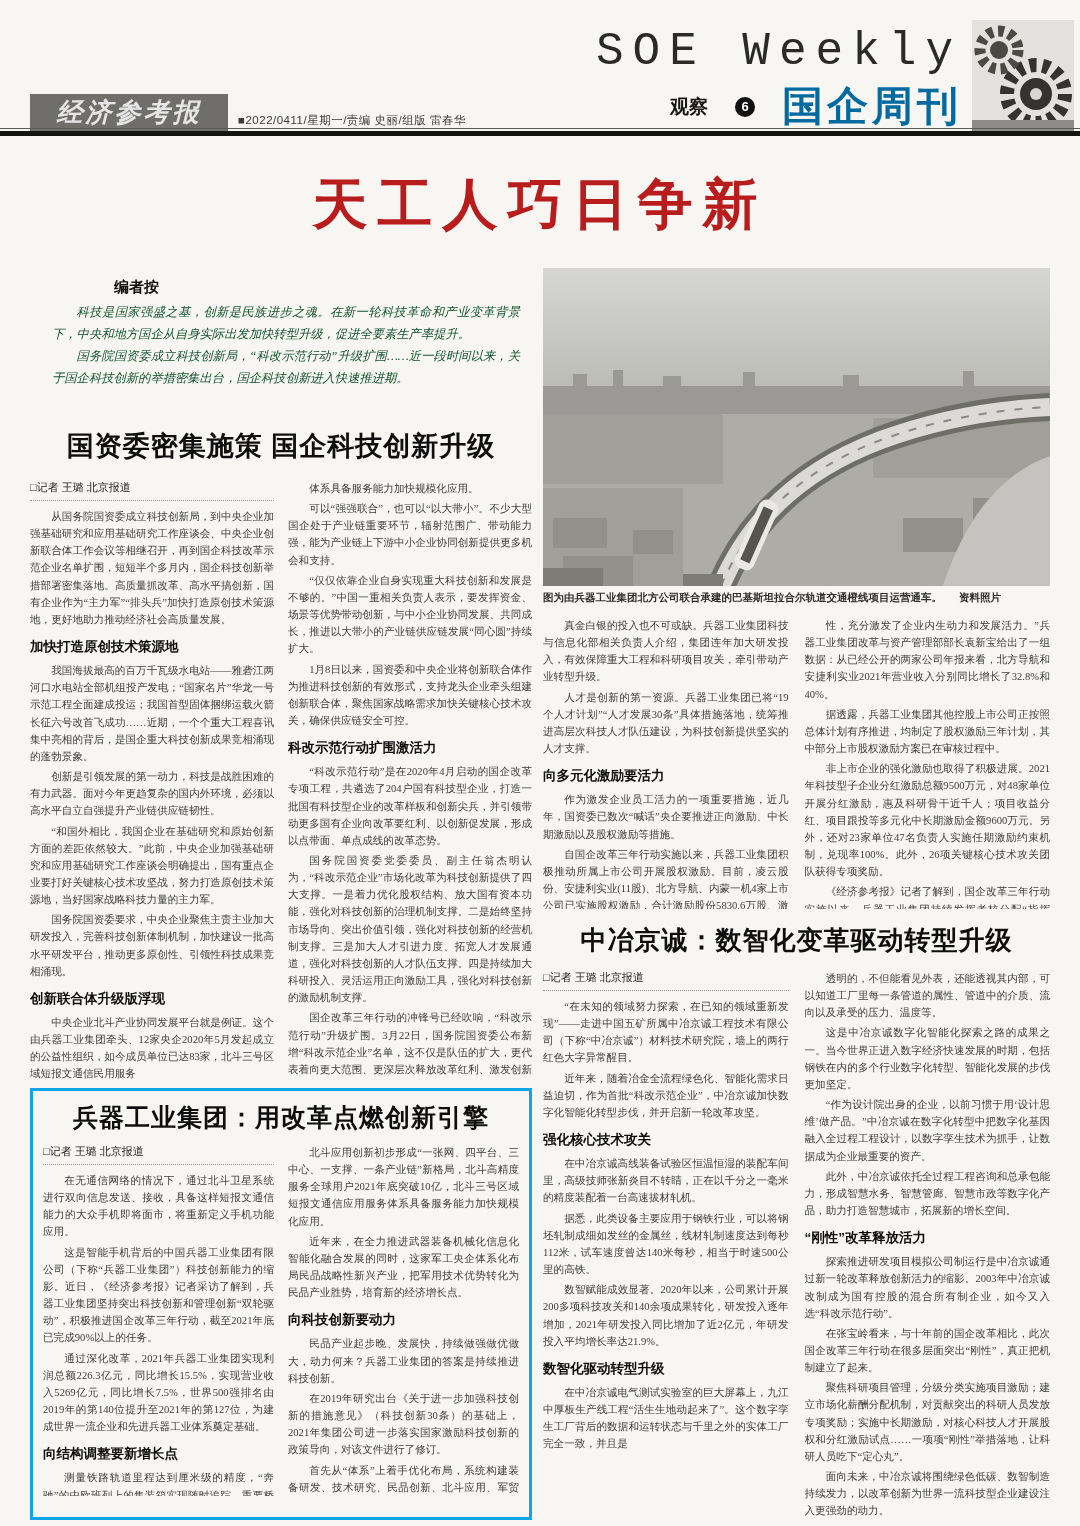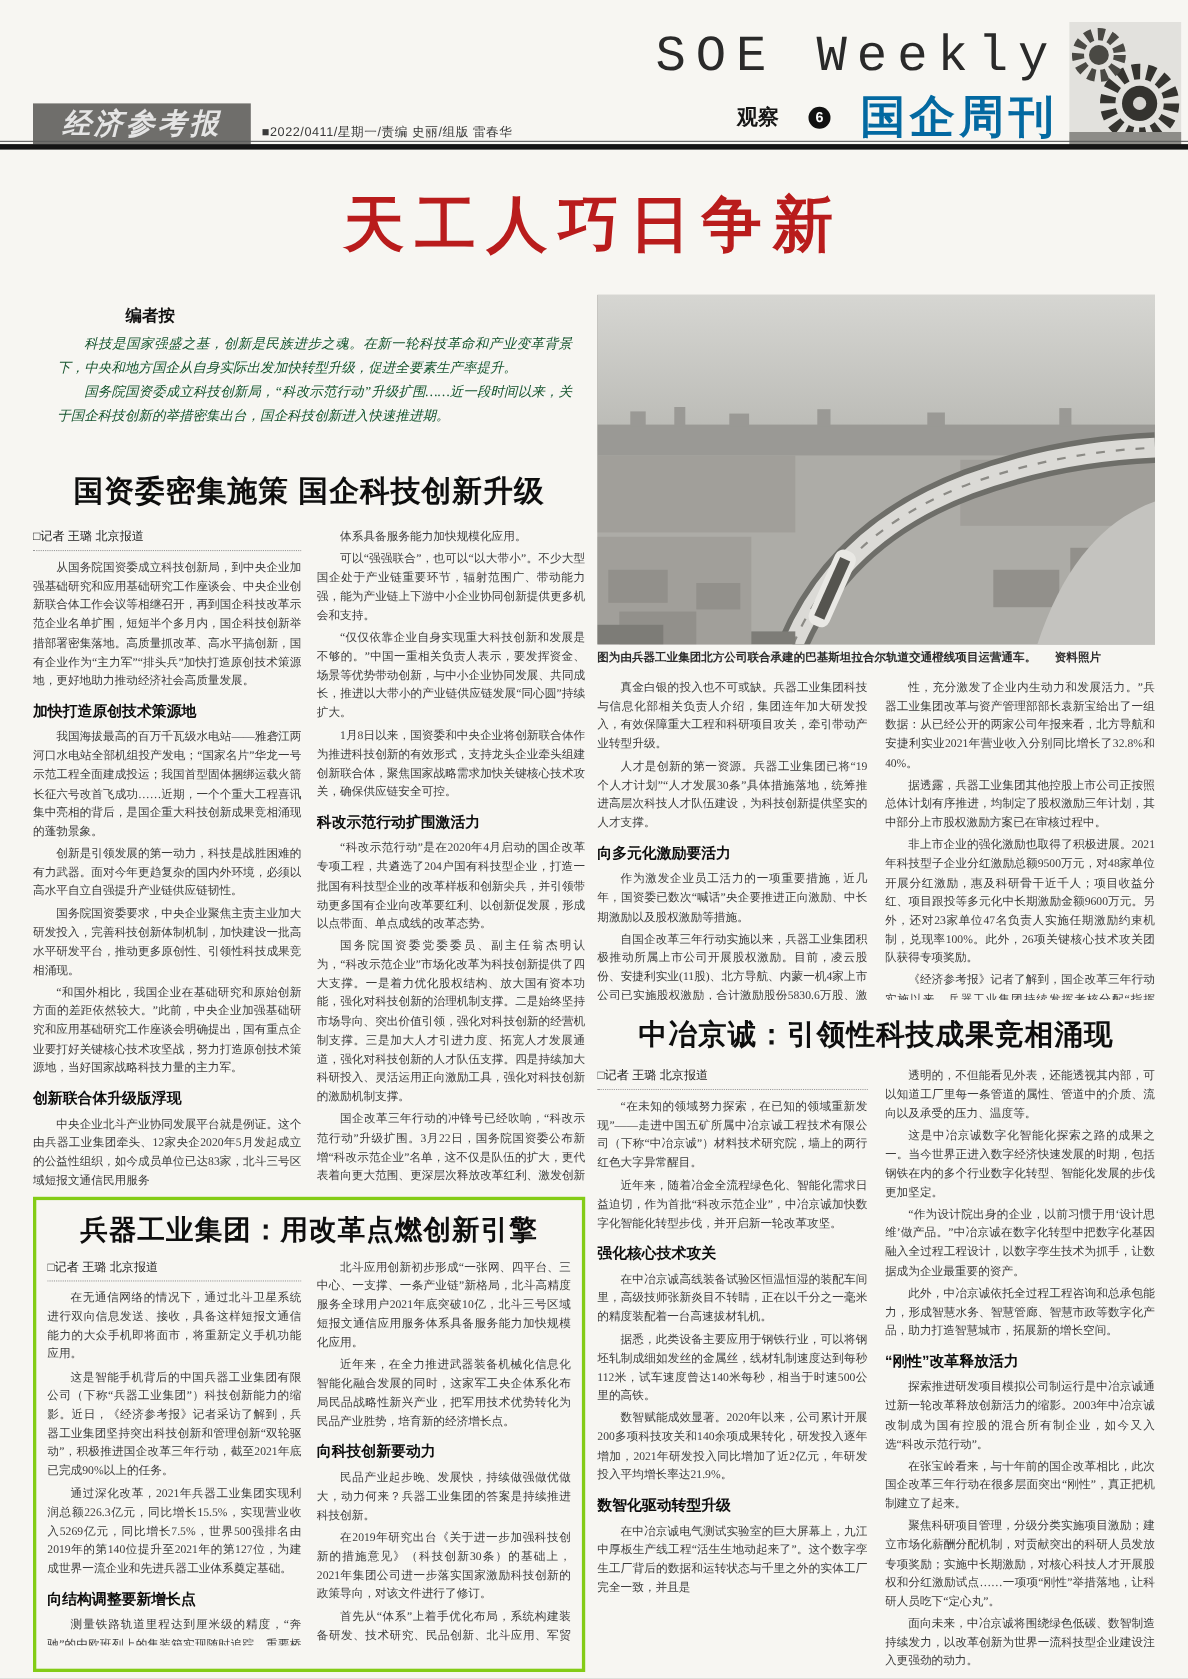--- a/index.html
+++ b/index.html
@@ -38,21 +38,21 @@
   .art-title{font-size:27px;font-weight:800;text-align:center;letter-spacing:1px;color:#0e0e0e;margin:0;}
   .a1-title{margin-top:24px;}
   .a1-cols{margin-top:16px;display:flex;gap:14px;height:600px;overflow:hidden;}
   .col{flex:1;overflow:hidden;min-width:0;}
   .byline{font-size:11px;color:#222;padding-bottom:5px;border-bottom:1px dotted #999;margin-bottom:7px;}
   .para{font-size:10.6px;line-height:1.62;text-align:justify;text-indent:2em;margin:0 0 3px;
         color:#3c3c3c;font-family:"Liberation Serif","DejaVu Serif",serif;}
   .subhead{font-size:13.5px;font-weight:800;margin:10px 0 6px;color:#0d0d0d;
         font-family:"Liberation Sans",sans-serif;}
   
-  .red-box{margin-top:8px;border:3px solid #84cc16;padding:6px 10px 8px;height:432px;
+  .red-box{margin-top:8px;border:3px solid #0ea5e9;padding:6px 10px 8px;height:432px;
         box-sizing:border-box;overflow:hidden;}
   .a2-title{font-size:25px;margin:4px 0 10px;}
   .a2-cols{display:flex;gap:14px;height:352px;overflow:hidden;}
   
   .photo{width:507px;height:318px;overflow:hidden;background:#b5b4b0;}
   .caption{text-align:left;font-size:10.5px;font-weight:600;color:#2d2d2d;margin-top:5px;height:16px;overflow:hidden;}
   .caption .credit{margin-left:14px;}
   .a1cont-cols{margin-top:10px;display:flex;gap:16px;height:292px;overflow:hidden;}
   .a3-title{margin-top:14px;font-size:26px;}
   .a3-cols{margin-top:12px;display:flex;gap:16px;height:548px;overflow:hidden;}
@@ -99,22 +99,22 @@
     <h2 class="art-title a1-title">国资委密集施策 国企科技创新升级</h2>
 
     <div class="a1-cols">
       <div class="col">
         <div class="byline">□记者 王璐 北京报道</div>
         <div>
             <p class="para">从国务院国资委成立科技创新局，到中央企业加强基础研究和应用基础研究工作座谈会、中央企业创新联合体工作会议等相继召开，再到国企科技改革示范企业名单扩围，短短半个多月内，国企科技创新举措部署密集落地。高质量抓改革、高水平搞创新，国有企业作为“主力军”“排头兵”加快打造原创技术策源地，更好地助力推动经济社会高质量发展。</p>
             <h3 class="subhead">加快打造原创技术策源地</h3>
             <p class="para">我国海拔最高的百万千瓦级水电站——雅砻江两河口水电站全部机组投产发电；“国家名片”华龙一号示范工程全面建成投运；我国首型固体捆绑运载火箭长征六号改首飞成功……近期，一个个重大工程喜讯集中亮相的背后，是国企重大科技创新成果竞相涌现的蓬勃景象。</p>
             <p class="para">创新是引领发展的第一动力，科技是战胜困难的有力武器。面对今年更趋复杂的国内外环境，必须以高水平自立自强提升产业链供应链韧性。</p>
+            <p class="para">“和国外相比，我国企业在基础研究和原始创新方面的差距依然较大。”此前，中央企业加强基础研究和应用基础研究工作座谈会明确提出，国有重点企业要打好关键核心技术攻坚战，努力打造原创技术策源地，当好国家战略科技力量的主力军。</p>
             <p class="para">国务院国资委要求，中央企业聚焦主责主业加大研发投入，完善科技创新体制机制，加快建设一批高水平研发平台，推动更多原创性、引领性科技成果竞相涌现。</p>
-            <p class="para">“和国外相比，我国企业在基础研究和原始创新方面的差距依然较大。”此前，中央企业加强基础研究和应用基础研究工作座谈会明确提出，国有重点企业要打好关键核心技术攻坚战，努力打造原创技术策源地，当好国家战略科技力量的主力军。</p>
             <h3 class="subhead">创新联合体升级版浮现</h3>
             <p class="para">中央企业北斗产业协同发展平台就是例证。这个由兵器工业集团牵头、12家央企2020年5月发起成立的公益性组织，如今成员单位已达83家，北斗三号区域短报文通信民用服务</p>
           </div>
       </div>
       <div class="col">
         <div>
             <p class="para">体系具备服务能力加快规模化应用。</p>
             <p class="para">可以“强强联合”，也可以“以大带小”。不少大型国企处于产业链重要环节，辐射范围广、带动能力强，能为产业链上下游中小企业协同创新提供更多机会和支持。</p>
             <p class="para">“仅仅依靠企业自身实现重大科技创新和发展是不够的。”中国一重相关负责人表示，要发挥资金、场景等优势带动创新，与中小企业协同发展、共同成长，推进以大带小的产业链供应链发展“同心圆”持续扩大。</p>
             <p class="para">1月8日以来，国资委和中央企业将创新联合体作为推进科技创新的有效形式，支持龙头企业牵头组建创新联合体，聚焦国家战略需求加快关键核心技术攻关，确保供应链安全可控。</p>
@@ -218,21 +218,21 @@
       <div class="col">
         <div>
             <p class="para">性，充分激发了企业内生动力和发展活力。”兵器工业集团改革与资产管理部部长袁新宝给出了一组数据：从已经公开的两家公司年报来看，北方导航和安捷利实业2021年营业收入分别同比增长了32.8%和40%。</p>
             <p class="para">据透露，兵器工业集团其他控股上市公司正按照总体计划有序推进，均制定了股权激励三年计划，其中部分上市股权激励方案已在审核过程中。</p>
             <p class="para">非上市企业的强化激励也取得了积极进展。2021年科技型子企业分红激励总额9500万元，对48家单位开展分红激励，惠及科研骨干近千人；项目收益分红、项目跟投等多元化中长期激励金额9600万元。另外，还对23家单位47名负责人实施任期激励约束机制，兑现率100%。此外，26项关键核心技术攻关团队获得专项奖励。</p>
             <p class="para">《经济参考报》记者了解到，国企改革三年行动实施以来，兵器工业集团持续发挥考核分配“指挥棒”作用，薪酬分配向科技人才和一线骨干倾斜，2021年全集团科技人才、技能人才收入分别增长12.3%、13.6%。</p>
           </div>
       </div>
     </div>
 
-    <h2 class="art-title a3-title">中冶京诚：引领性科技成果竞相涌现</h2>
+    <h2 class="art-title a3-title">中冶京诚：数智化变革驱动转型升级</h2>
 
     <div class="a3-cols">
       <div class="col">
         <div class="byline">□记者 王璐 北京报道</div>
         <div>
             <p class="para">“在未知的领域努力探索，在已知的领域重新发现”——走进中国五矿所属中冶京诚工程技术有限公司（下称“中冶京诚”）材料技术研究院，墙上的两行红色大字异常醒目。</p>
             <p class="para">近年来，随着冶金全流程绿色化、智能化需求日益迫切，作为首批“科改示范企业”，中冶京诚加快数字化智能化转型步伐，并开启新一轮改革攻坚。</p>
             <h3 class="subhead">强化核心技术攻关</h3>
             <p class="para">在中冶京诚高线装备试验区恒温恒湿的装配车间里，高级技师张新炎目不转睛，正在以千分之一毫米的精度装配着一台高速拔材轧机。</p>
             <p class="para">据悉，此类设备主要应用于钢铁行业，可以将钢坯轧制成细如发丝的金属丝，线材轧制速度达到每秒112米，试车速度曾达140米每秒，相当于时速500公里的高铁。</p>

